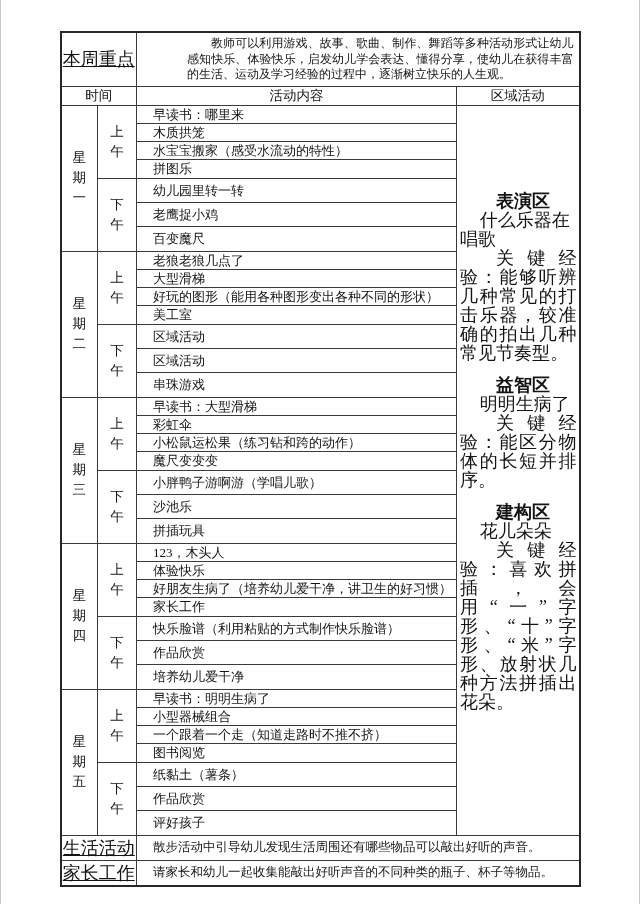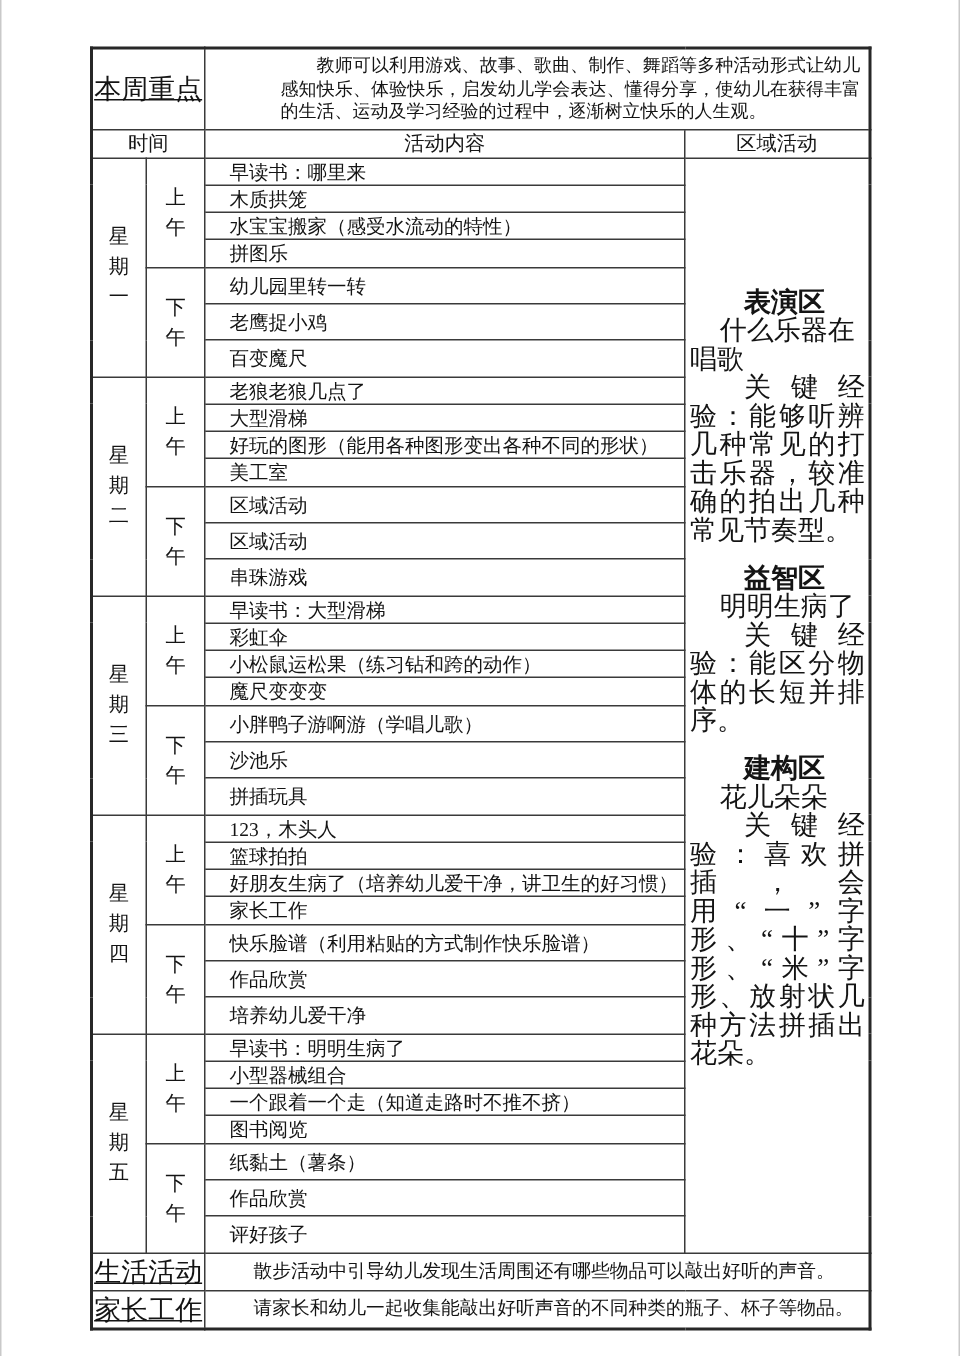--- a/index.html
+++ b/index.html
@@ -78,21 +78,21 @@
     padding: 86px 2px 4px 3px;
   }
   .region-block { font-size: 18px; line-height: 19px; }
   .region-block + .region-block { margin-top: 13px; }
   .region-title { font-weight: bold; text-indent: 2em; }
   .region-item { text-indent: 1.1em; }
   .region-exp { text-indent: 2em; text-align: justify; }
   .bottom-row td { height: 21px; }
   .bottom-text {
     font-size: 12.5px;
-    padding-left: 32px;
+    padding-left: 16px;
     white-space: nowrap;
   }
 </style>
 </head>
 <body>
 
 <div class="page">
 
   <table class="plan">
     <colgroup>
@@ -226,21 +226,21 @@
         <tr>
           <td class="day-cell" rowspan="7">
             <div class="vtext">星期四</div>
           </td>
           <td class="period-cell" rowspan="4">
             <div class="vtext">上午</div>
           </td>
           <td class="activity-cell">123，木头人</td>
         </tr>
         <tr>
-          <td class="activity-cell">篮球拍拍</td>
+          <td class="activity-cell">体验快乐</td>
         </tr>
         <tr>
           <td class="activity-cell">好朋友生病了（培养幼儿爱干净，讲卫生的好习惯）</td>
         </tr>
         <tr>
           <td class="activity-cell">家长工作</td>
         </tr>
         <tr>
           <td class="period-cell" rowspan="3">
             <div class="vtext">下午</div>

